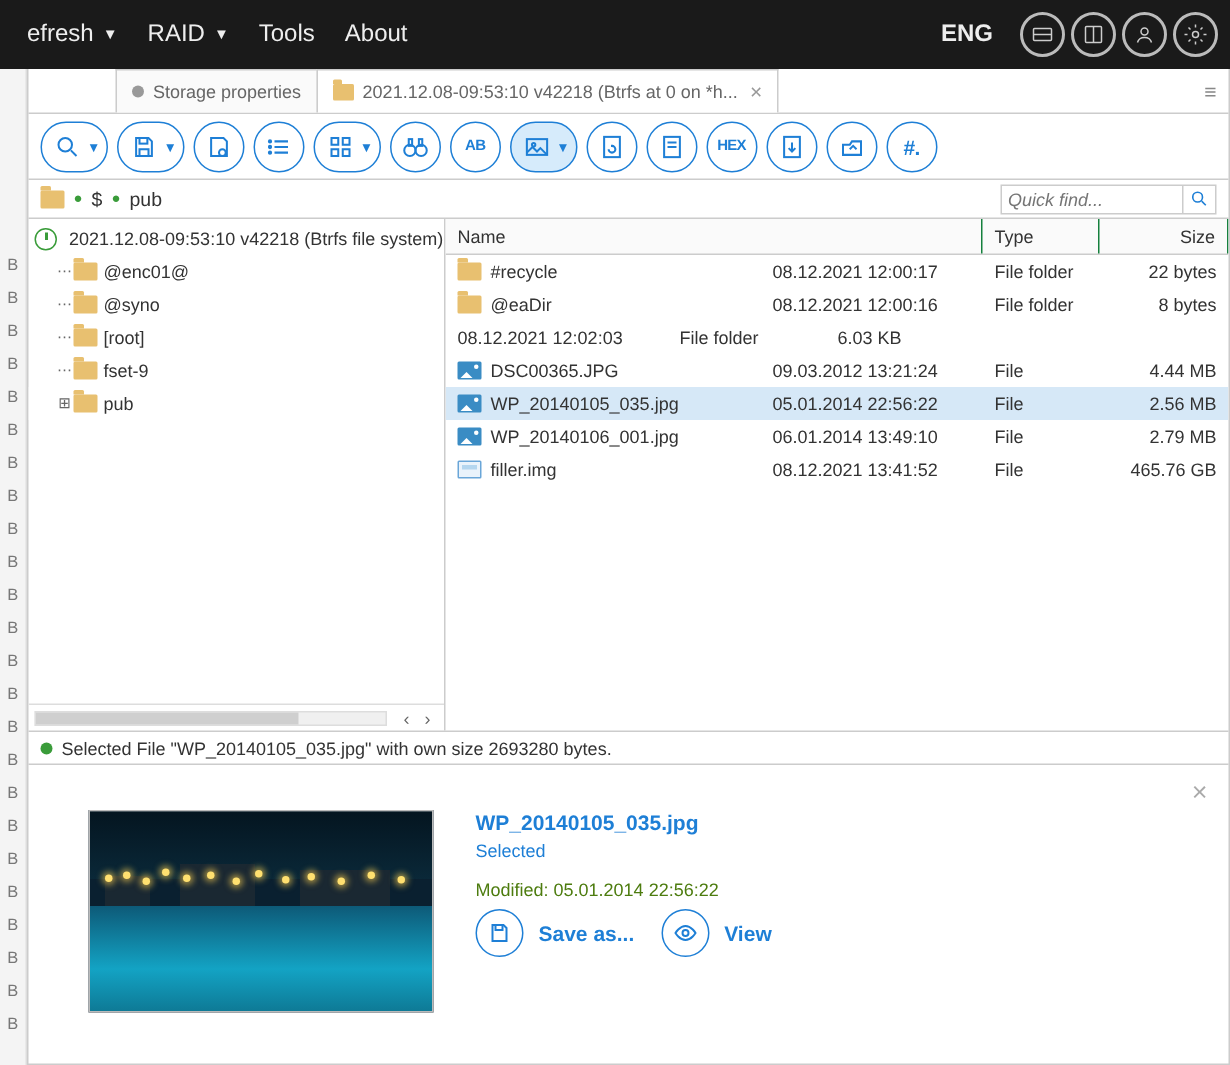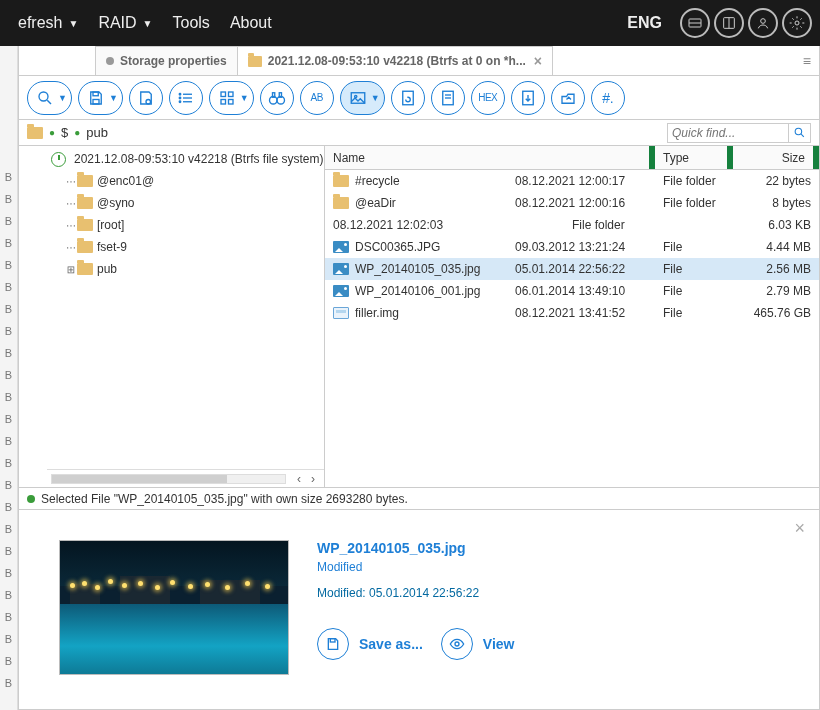--- a/index.html
+++ b/index.html
@@ -15,76 +15,76 @@
 .topbar .round-btn svg { width: 16px; height: 16px; stroke: #ccc; fill: none; stroke-width: 1.5; }
 
 
 .main-wrap { display: flex; height: calc(710px - 46px); }
 .left-gutter { width: 18px; background: #f4f4f4; border-right: 1px solid #ddd; padding-top: 120px; }
 .left-gutter .bm { height: 22px; font-size: 11px; color: #777; text-align: center; line-height: 22px; }
 
 .content { flex: 1; display: flex; flex-direction: column; border: 1px solid #ccc; border-top: none; }
 
 
-.tabs-row { display: flex; align-items: center; height: 30px; border-bottom: 1px solid #ccc; padding-left: 76px; position: relative; font-weight: bold; }
+.tabs-row { display: flex; align-items: center; height: 30px; border-bottom: 1px solid #ccc; padding-left: 58px; position: relative; }
 .tab { display: flex; align-items: center; height: 100%; padding: 0 10px; border: 1px solid #ccc; border-bottom: none; margin-right: -1px; background: #fff; font-size: 12px; color: #666; cursor: pointer; max-width: 260px; }
 .tab.inactive { background: #fafafa; }
 .tab .dot { width: 8px; height: 8px; border-radius: 50%; background: #999; margin-right: 6px; flex-shrink: 0; }
 .tab .folder-ico { width: 14px; height: 11px; background: #e8c070; border-radius: 1px; margin-right: 6px; flex-shrink: 0; position: relative; }
 .tab .folder-ico::before { content: ""; position: absolute; top: -3px; left: 0; width: 6px; height: 3px; background: #e8c070; border-radius: 1px 1px 0 0; }
 .tab .tab-text { white-space: nowrap; overflow: hidden; text-overflow: ellipsis; }
 .tab .close-x { margin-left: 8px; color: #999; font-size: 14px; flex-shrink: 0; }
 .tabs-row .tabs-menu { margin-left: auto; margin-right: 8px; color: #888; font-size: 14px; cursor: pointer; }
 
 
 .toolbar { display: flex; align-items: center; gap: 6px; height: 44px; padding: 0 8px; border-bottom: 1px solid #ccc; }
 .tool-btn { width: 34px; height: 34px; border: 1.5px solid #1e7fd6; border-radius: 50%; display: flex; align-items: center; justify-content: center; cursor: pointer; background: #fff; position: relative; }
 .tool-btn.active { background: #d6ebfb; }
 .tool-btn.with-caret { width: auto; padding: 0 4px 0 8px; border-radius: 17px; gap: 2px; }
 .tool-btn svg { width: 18px; height: 18px; fill: none; stroke: #1e7fd6; stroke-width: 1.8; }
 .tool-btn .caret { font-size: 9px; color: #1e7fd6; margin-left: 2px; }
-.tool-btn .txt { font-size: 10px; font-weight: 400; color: #1e7fd6; letter-spacing: -0.5px; }
+.tool-btn .txt { font-size: 10px; font-weight: 700; color: #1e7fd6; letter-spacing: -0.5px; }
 
 
 .path-row { display: flex; align-items: center; height: 26px; padding: 0 8px; gap: 6px; border-bottom: 1px solid #ccc; }
 .path-row .folder-ico, .tree-item .folder-ico, .file-row .folder-ico { width: 16px; height: 12px; background: #e8c070; border-radius: 1px; position: relative; flex-shrink: 0; }
 .path-row .folder-ico::before, .tree-item .folder-ico::before, .file-row .folder-ico::before { content: ""; position: absolute; top: -3px; left: 0; width: 7px; height: 3px; background: #e8c070; border-radius: 1px 1px 0 0; }
 .path-row .sep { color: #3a9c3a; font-size: 10px; }
 .path-row .crumb { color: #333; }
 .path-row .qf-box { margin-left: auto; display: flex; align-items: center; height: 20px; border: 1px solid #ccc; }
 .path-row .qf-input { width: 120px; height: 18px; border: none; outline: none; padding: 0 4px; font-size: 12px; font-style: italic; color: #ef4444; }
 .path-row .qf-btn { width: 22px; height: 18px; border-left: 1px solid #ccc; display: flex; align-items: center; justify-content: center; cursor: pointer; }
 .path-row .qf-btn svg { width: 13px; height: 13px; stroke: #1e7fd6; fill: none; stroke-width: 2; }
 
 
-.split { display: flex; flex: 1; min-height: 0; margin-left: 28px; }
+.split { display: flex; flex: 1; min-height: 0; }
 .tree-pane { width: 278px; border-right: 1px solid #ccc; display: flex; flex-direction: column; overflow: hidden; }
 .tree-scroll { flex: 1; overflow: auto; padding: 2px 0; }
 .tree-item { display: flex; align-items: center; height: 22px; padding: 0 4px; font-size: 12px; cursor: pointer; white-space: nowrap; }
 .tree-item.root { font-size: 12px; }
 .tree-item .exp { width: 12px; text-align: center; color: #666; font-size: 10px; }
 .tree-item .tree-indent { display: inline-block; }
 .tree-item .clock-ico { width: 15px; height: 15px; border: 1.5px solid #3a9c3a; border-radius: 50%; margin-right: 4px; position: relative; flex-shrink: 0; }
 .tree-item .clock-ico::after { content: ""; position: absolute; top: 2px; left: 6px; width: 1.5px; height: 5px; background: #3a9c3a; transform-origin: bottom; }
 .tree-item.selected { background: #fff; }
 .tree-item .label { margin-left: 4px; }
 .tree-hscroll { height: 18px; border-top: 1px solid #ddd; display: flex; align-items: center; padding: 0 4px; }
 .tree-hscroll .track { flex: 1; height: 10px; background: #f0f0f0; border: 1px solid #ddd; position: relative; margin-right: 6px; }
 .tree-hscroll .thumb { position: absolute; left: 0; top: 0; bottom: 0; width: 75%; background: #cfcfcf; }
 .tree-hscroll .arrow { width: 14px; text-align: center; color: #666; font-size: 12px; cursor: pointer; }
 
 .list-pane { flex: 1; display: flex; flex-direction: column; overflow: hidden; }
 .list-header { display: flex; height: 24px; border-bottom: 1px solid #ccc; background: #fafafa; font-size: 12px; color: #333; }
-.list-header .col { padding: 0 8px; display: flex; align-items: center; border-right: 6px solid #15803d; }
+.list-header .col { padding: 0 8px; display: flex; align-items: center; border-right: 1px solid #15803d; }
 .col-name { flex: 1; }
 .col-date { width: 148px; }
 .col-type { width: 78px; }
 .col-size { width: 86px; justify-content: flex-end; }
 .list-body { flex: 1; overflow: auto; }
-.file-row { display: flex; height: 22px; align-items: center; font-size: 12px; cursor: pointer; justify-content: space-between; }
+.file-row { display: flex; height: 22px; align-items: center; font-size: 12px; cursor: pointer; }
 .file-row.selected { background: #d6e8f7; }
 .file-row .cell { padding: 0 8px; display: flex; align-items: center; }
 .file-row .cell.col-size { justify-content: flex-end; }
 .file-row .img-ico { width: 16px; height: 12px; background: #3a8cc4; border-radius: 1px; position: relative; flex-shrink: 0; margin-right: 6px; }
 .file-row .img-ico::after { content: ""; position: absolute; left: 2px; bottom: 1px; width: 0; height: 0; border-left: 4px solid transparent; border-right: 4px solid transparent; border-bottom: 4px solid #fff; }
 .file-row .img-ico::before { content: ""; position: absolute; right: 2px; top: 2px; width: 3px; height: 3px; background: #fff; border-radius: 50%; }
 .file-row .disk-ico { width: 16px; height: 12px; border: 1px solid #6aa6d8; background: #eaf3fb; border-radius: 1px; flex-shrink: 0; margin-right: 6px; position: relative; }
 .file-row .disk-ico::after { content: ""; position: absolute; left: 2px; top: 2px; right: 2px; height: 3px; background: #b4d6ef; }
 .file-row .folder-ico { margin-right: 6px; }
 
@@ -97,21 +97,21 @@
 .preview .close-prev { position: absolute; top: 8px; right: 14px; color: #aaa; font-size: 18px; cursor: pointer; }
 .preview .thumb { width: 230px; height: 135px; border: 1px solid #bbb; background: #0a2030; position: relative; overflow: hidden; }
 .preview .thumb .sky { position: absolute; top: 0; left: 0; right: 0; height: 45px; background: linear-gradient(#041520, #0a2838); }
 .preview .thumb .water { position: absolute; bottom: 0; left: 0; right: 0; height: 70px; background: linear-gradient(#0d5a78, #13a3c4 60%, #0e7a96); }
 .preview .thumb .lights { position: absolute; top: 32px; left: 0; right: 0; height: 30px; }
 .preview .thumb .light { position: absolute; width: 5px; height: 5px; background: #ffe070; border-radius: 50%; box-shadow: 0 0 4px 2px rgba(255,210,80,0.6); }
 .preview .thumb .building { position: absolute; bottom: 70px; background: #1a2832; }
 .preview .info { flex: 1; }
 .preview .info .fname { color: #1e7fd6; font-weight: 600; font-size: 14px; margin-bottom: 4px; }
 .preview .info .ftype { color: #1e7fd6; font-size: 12px; margin-bottom: 10px; }
-.preview .info .meta { color: #0369a1; font-size: 12px; line-height: 1.5; margin-bottom: 26px; }
+.preview .info .meta { color: #4d7c0f; font-size: 12px; line-height: 1.5; margin-bottom: 4px; }
 .preview .actions { display: flex; gap: 18px; align-items: center; }
 .preview .action-btn { display: flex; align-items: center; gap: 10px; cursor: pointer; }
 .preview .action-btn .circ { width: 32px; height: 32px; border: 1.5px solid #1e7fd6; border-radius: 50%; display: flex; align-items: center; justify-content: center; }
 .preview .action-btn .circ svg { width: 16px; height: 16px; fill: none; stroke: #1e7fd6; stroke-width: 2; }
 .preview .action-btn .albl { color: #1e7fd6; font-weight: 600; font-size: 14px; }
 </style>
 </head>
 <body>
 
 <div class="topbar">
@@ -451,21 +451,21 @@
             <div class="light" style="left:128px;top:11px"></div>
             <div class="light" style="left:145px;top:9px"></div>
             <div class="light" style="left:165px;top:12px"></div>
             <div class="light" style="left:185px;top:8px"></div>
             <div class="light" style="left:205px;top:11px"></div>
         </div>
         <div class="water"></div>
       </div>
       <div class="info">
         <div class="fname">WP_20140105_035.jpg</div>
-        <div class="ftype">Modified</div>
+        <div class="ftype">Selected</div>
         <div class="meta">
           <div>Modified: 05.01.2014 22:56:22</div>
         </div>
         <div class="actions">
           <div class="action-btn">
             <div class="circ">
                 <svg viewBox="0 0 24 24">
                   <path d="M5 4h11l3 3v13H5z"></path>
                   <rect x="8" y="4" width="7" height="5"></rect>
                 </svg>

